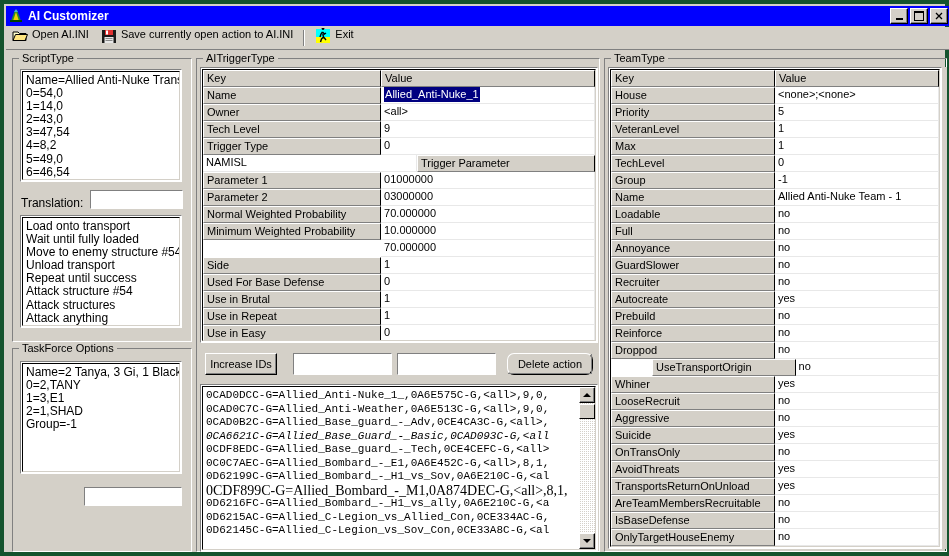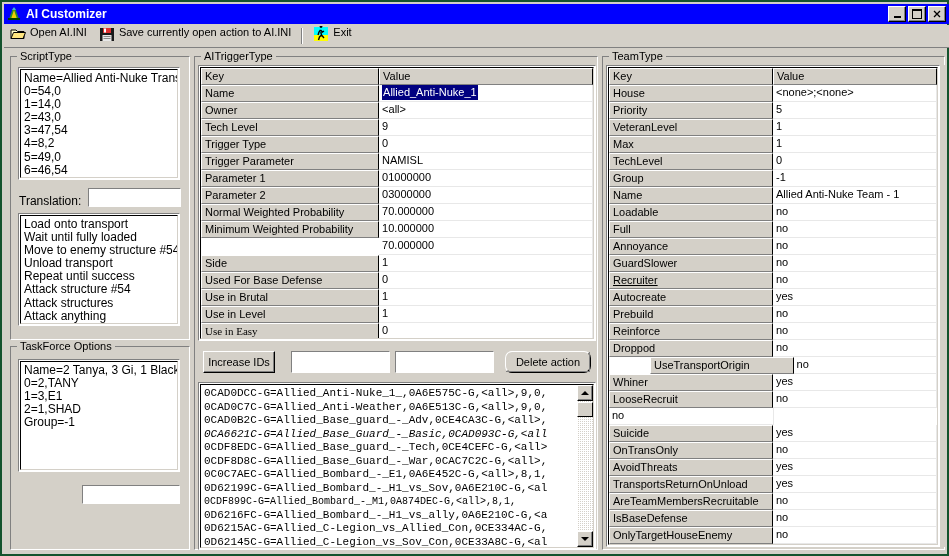--- a/index.html
+++ b/index.html
@@ -5,21 +5,21 @@
   html,body{margin:0;padding:0;}
   body{
     width:949px;height:556px;overflow:hidden;
     background:#d4d0c8;
     font-family:"Liberation Sans", sans-serif;
     font-size:11px;
     color:#000;
     -webkit-font-smoothing:none;
   }
   .app{position:relative;width:949px;height:556px;box-sizing:border-box;
-       border:2px solid #14532d;background:#d4d0c8;}
+       border:4px solid #14532d;background:#d4d0c8;}
 
   
   .titlebar{
     position:absolute;left:2px;top:2px;width:945px;height:20px;
     background:#0000ff;display:flex;align-items:center;
   }
   .title-icon{width:16px;height:16px;margin-left:2px;margin-right:4px;position:relative;flex:0 0 auto;}
   .title-text{color:#fff;font-weight:bold;font-size:12px;letter-spacing:0px;flex:1 1 auto;
               font-family:"Liberation Sans", sans-serif;}
   .win-btns{display:flex;gap:2px;margin-right:3px;}
@@ -273,22 +273,22 @@
             </div>
             <div class="grow">
               <div class="gcell gcell-key" style="width: 179px;">Tech Level</div>
               <div class="gcell gcell-val" style="width: 215px;">9</div>
             </div>
             <div class="grow">
               <div class="gcell gcell-key" style="width: 179px;">Trigger Type</div>
               <div class="gcell gcell-val" style="width: 215px;">0</div>
             </div>
             <div class="grow">
+              <div class="gcell gcell-val" style="width: 215px;">NAMISL</div>
               <div class="gcell gcell-key" style="width: 179px;">Trigger Parameter</div>
-              <div class="gcell gcell-val" style="width: 215px;">NAMISL</div>
             </div>
             <div class="grow">
               <div class="gcell gcell-key" style="width: 179px;">Parameter 1</div>
               <div class="gcell gcell-val" style="width: 215px;">01000000</div>
             </div>
             <div class="grow">
               <div class="gcell gcell-key" style="width: 179px;">Parameter 2</div>
               <div class="gcell gcell-val" style="width: 215px;">03000000</div>
             </div>
             <div class="grow">
@@ -309,25 +309,25 @@
             </div>
             <div class="grow">
               <div class="gcell gcell-key" style="width: 179px;">Used For Base Defense</div>
               <div class="gcell gcell-val" style="width: 215px;">0</div>
             </div>
             <div class="grow">
               <div class="gcell gcell-key" style="width: 179px;">Use in Brutal</div>
               <div class="gcell gcell-val" style="width: 215px;">1</div>
             </div>
             <div class="grow">
-              <div class="gcell gcell-key" style="width: 179px;">Use in Level</div>
+              <div class="gcell gcell-key" style="width: 179px;">Use in Repeat</div>
               <div class="gcell gcell-val" style="width: 215px;">1</div>
             </div>
             <div class="grow">
-              <div class="gcell gcell-key" style="width: 179px; font-family: Liberation Serif, serif;">Use in Easy</div>
+              <div class="gcell gcell-key" style="width: 179px;">Use in Easy</div>
               <div class="gcell gcell-val" style="width: 215px;">0</div>
             </div>
           </div>
       </div>
 
       <div class="btn" style="left:8px;top:294px;width:72px;height:22px;">
         <div class="inner"></div>
         <span>Increase IDs</span>
       </div>
       <div class="textbox" style="left:96px;top:294px;width:99px;height:22px;">
@@ -342,24 +342,23 @@
       </div>
 
       <div class="listbox" style="left:3px;top:325px;width:398px;height:168px;">
         <div class="listbox-in">
           <div class="lb-pad mono" id="action-list" style="font-size:11px;">
               <div class="lb-line mono" style="font-size: 11px; line-height: 13.5px;">0CAD0DCC-G=Allied_Anti-Nuke_1_,0A6E575C-G,&lt;all&gt;,9,0,</div>
               <div class="lb-line mono" style="font-size: 11px; line-height: 13.5px;">0CAD0C7C-G=Allied_Anti-Weather,0A6E513C-G,&lt;all&gt;,9,0,</div>
               <div class="lb-line mono" style="font-size: 11px; line-height: 13.5px;">0CAD0B2C-G=Allied_Base_guard_-_Adv,0CE4CA3C-G,&lt;all&gt;,</div>
               <div class="lb-line mono" style="font-size: 11px; line-height: 13.5px; font-style: italic;">0CA6621C-G=Allied_Base_Guard_-_Basic,0CAD093C-G,&lt;all</div>
               <div class="lb-line mono" style="font-size: 11px; line-height: 13.5px;">0CDF8EDC-G=Allied_Base_guard_-_Tech,0CE4CEFC-G,&lt;all&gt;</div>
-              <div class="lb-line mono" style="font-size: 11px; line-height: 13.5px;">0CDF8D8C-G=Allied_Base_Guard_-_War,0CAC7C2C-G,&lt;all&gt;,</div>
               <div class="lb-line mono" style="font-size: 11px; line-height: 13.5px;">0C0C7AEC-G=Allied_Bombard_-_E1,0A6E452C-G,&lt;all&gt;,8,1,</div>
               <div class="lb-line mono" style="font-size: 11px; line-height: 13.5px;">0D62199C-G=Allied_Bombard_-_H1_vs_Sov,0A6E210C-G,&lt;al</div>
-              <div class="lb-line mono" style="font-size: 10px; line-height: 13.5px;">0CDF899C-G=Allied_Bombard_-_M1,0A874DEC-G,&lt;all&gt;,8,1,</div>
+              <div class="lb-line mono" style="font-size: 14px; line-height: 13.5px; font-family: Liberation Serif, serif;">0CDF899C-G=Allied_Bombard_-_M1,0A874DEC-G,&lt;all&gt;,8,1,</div>
               <div class="lb-line mono" style="font-size: 11px; line-height: 13.5px;">0D6216FC-G=Allied_Bombard_-_H1_vs_ally,0A6E210C-G,&lt;a</div>
               <div class="lb-line mono" style="font-size: 11px; line-height: 13.5px;">0D6215AC-G=Allied_C-Legion_vs_Allied_Con,0CE334AC-G,</div>
               <div class="lb-line mono" style="font-size: 11px; line-height: 13.5px;">0D62145C-G=Allied_C-Legion_vs_Sov_Con,0CE33A8C-G,&lt;al</div>
             </div>
 
           <div class="vscroll" style="right:0px;top:0px;bottom:0px;">
             <div class="sb-btn" style="top:0;">
               <div class="sb-inner"></div>
                 <span class="arrow-up"></span>
             </div>
@@ -422,21 +421,21 @@
             </div>
             <div class="grow">
               <div class="gcell gcell-key" style="width: 165px;">Annoyance</div>
               <div class="gcell gcell-val" style="width: 165px;">no</div>
             </div>
             <div class="grow">
               <div class="gcell gcell-key" style="width: 165px;">GuardSlower</div>
               <div class="gcell gcell-val" style="width: 165px;">no</div>
             </div>
             <div class="grow">
-              <div class="gcell gcell-key" style="width: 165px; text-decoration: underline;">Recruiter</div>
+              <div class="gcell gcell-key" style="width: 165px;">Recruiter</div>
               <div class="gcell gcell-val" style="width: 165px;">no</div>
             </div>
             <div class="grow">
               <div class="gcell gcell-key" style="width: 165px;">Autocreate</div>
               <div class="gcell gcell-val" style="width: 165px;">yes</div>
             </div>
             <div class="grow">
               <div class="gcell gcell-key" style="width: 165px;">Prebuild</div>
               <div class="gcell gcell-val" style="width: 165px;">no</div>
             </div>
@@ -454,20 +453,21 @@
             </div>
             <div class="grow">
               <div class="gcell gcell-key" style="width: 165px;">Whiner</div>
               <div class="gcell gcell-val" style="width: 165px;">yes</div>
             </div>
             <div class="grow">
               <div class="gcell gcell-key" style="width: 165px;">LooseRecruit</div>
               <div class="gcell gcell-val" style="width: 165px;">no</div>
             </div>
             <div class="grow">
+              <div class="gcell gcell-key" style="width: 165px;">Aggressive</div>
               <div class="gcell gcell-val" style="width: 165px;">no</div>
             </div>
             <div class="grow">
               <div class="gcell gcell-key" style="width: 165px;">Suicide</div>
               <div class="gcell gcell-val" style="width: 165px;">yes</div>
             </div>
             <div class="grow">
               <div class="gcell gcell-key" style="width: 165px;">OnTransOnly</div>
               <div class="gcell gcell-val" style="width: 165px;">no</div>
             </div>

